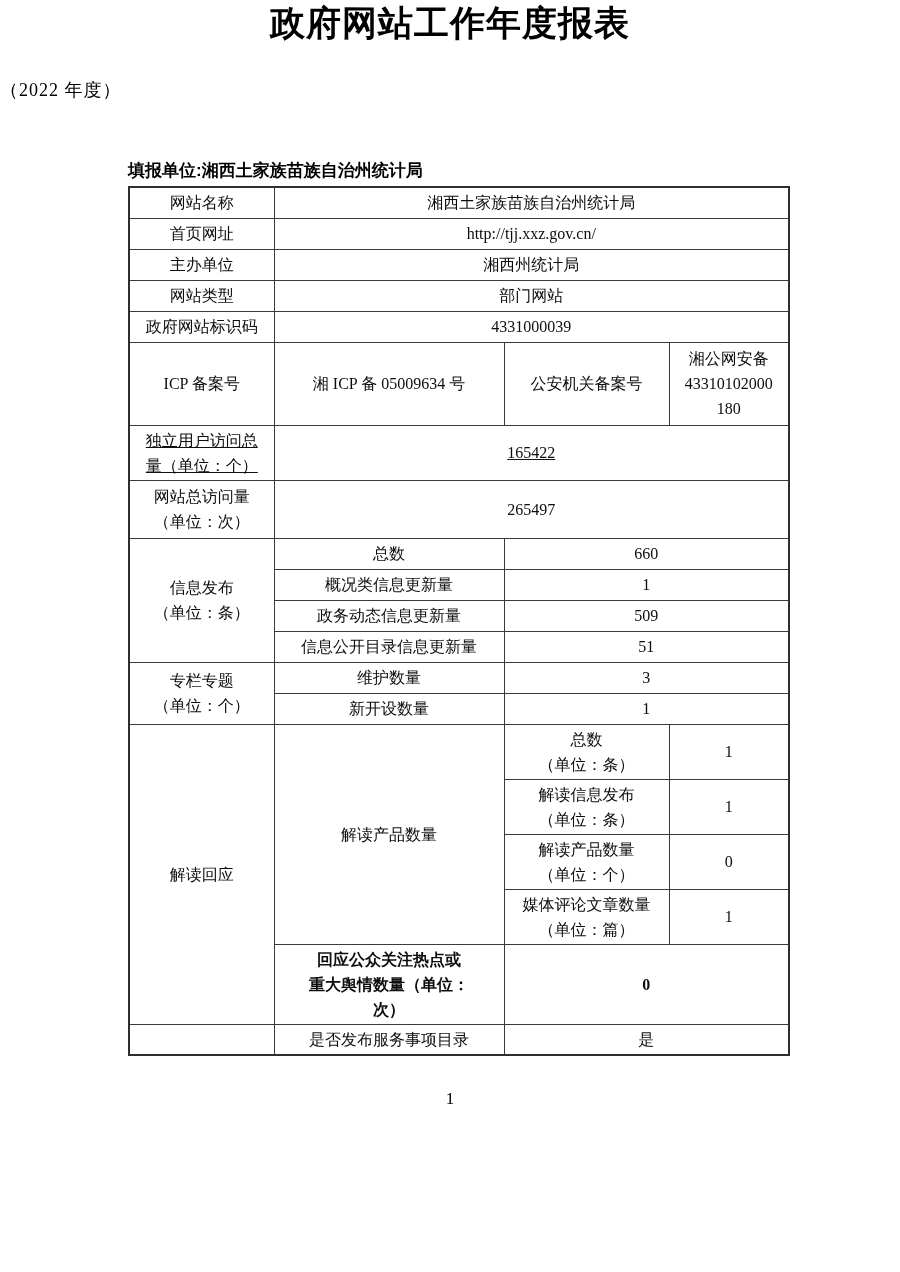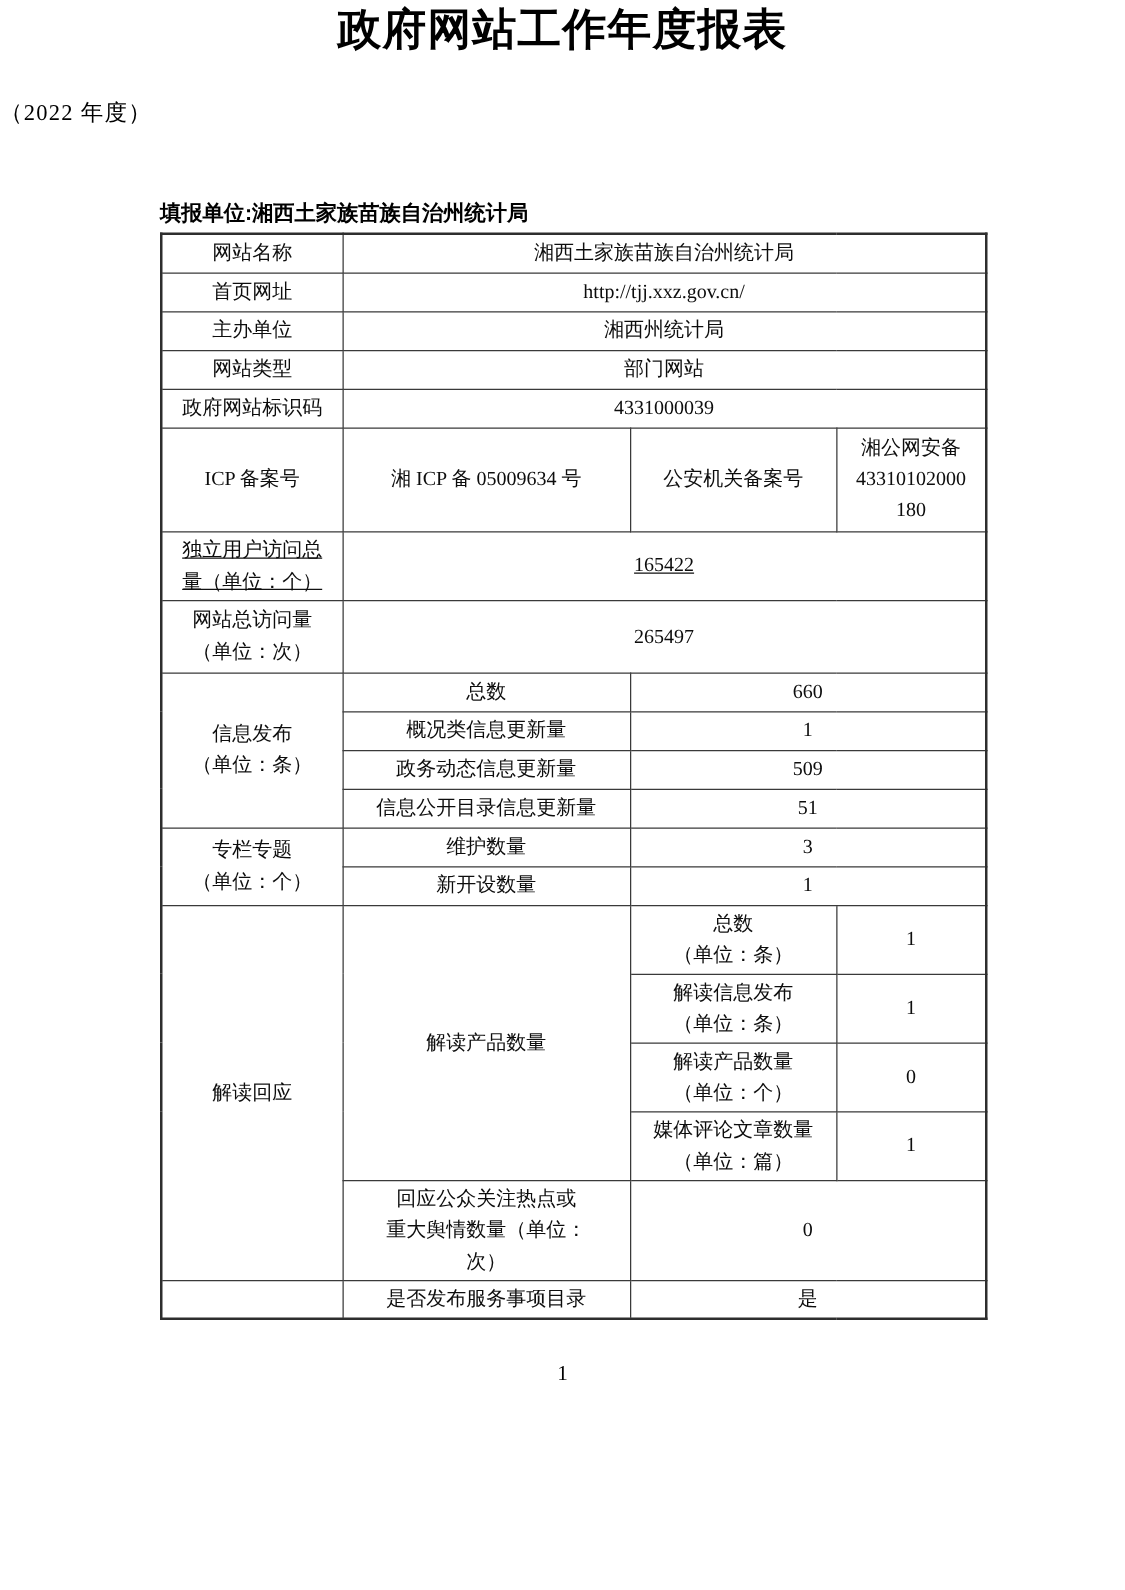--- a/index.html
+++ b/index.html
@@ -57,21 +57,21 @@
   }
   col.c1 { width: 145px; }
   col.c2 { width: 230px; }
   col.c3 { width: 165px; }
   col.c4 { width: 120px; }
   tr.h31 { height: 31px; }
   tr.h83 { height: 83px; }
   tr.h53 { height: 53px; text-decoration: underline; }
   tr.h58 { height: 58px; }
   tr.h52 { height: 52px; }
-  tr.h78 { height: 78px; }
+  tr.h78 { height: 78px; font-weight: bold; }
   tr.h34 { height: 30px; }
   .page-number {
     margin-top: 33px;
     text-align: center;
     font-size: 17px;
     color: #000000;
   }
 </style>
 </head>
 <body>

